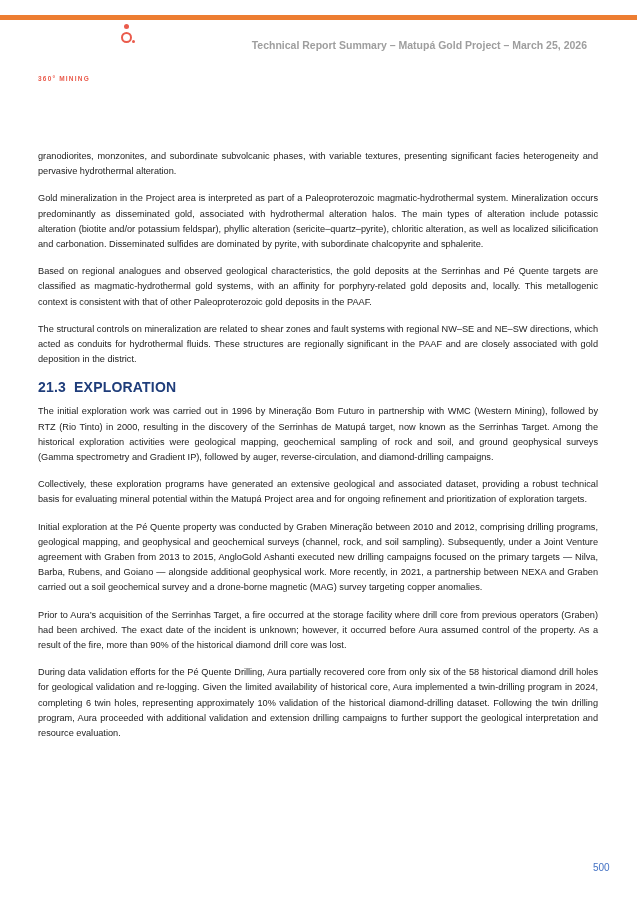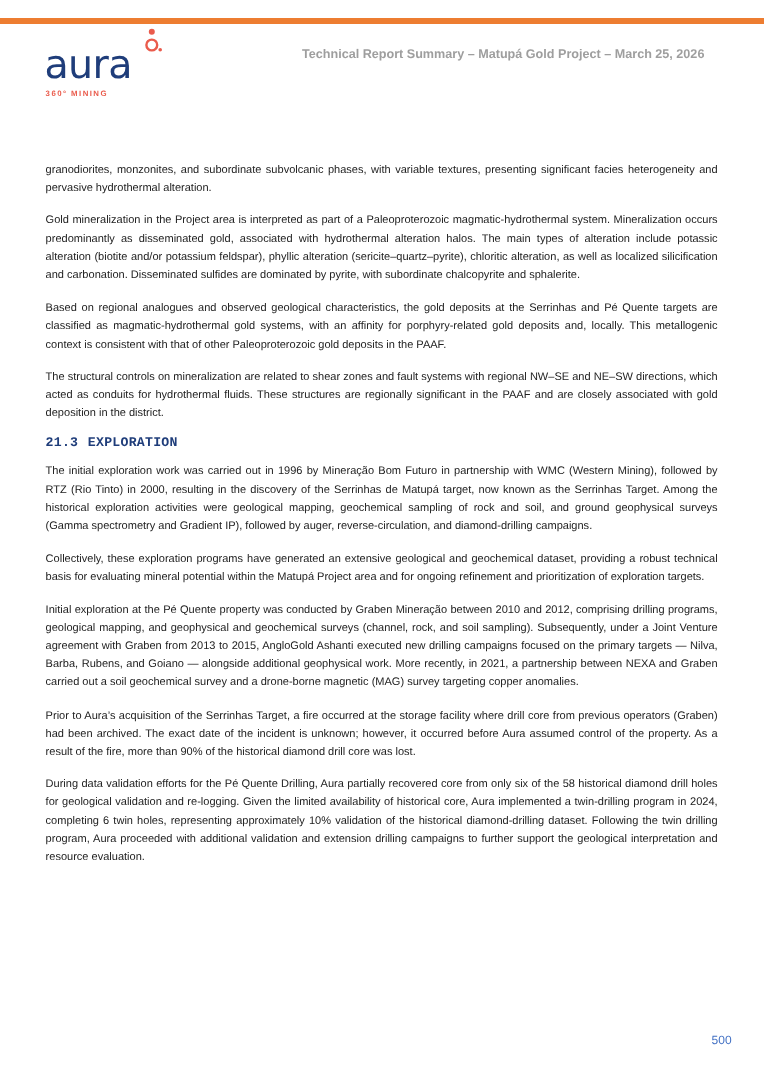--- a/index.html
+++ b/index.html
@@ -5,49 +5,48 @@
   html, body { margin:0; padding:0; background:#ffffff; }
   body { width:637px; height:900px; position:relative; overflow:hidden; font-family:"Liberation Sans", sans-serif; }
   .topbar { position:absolute; left:0; top:15px; width:637px; height:5px; background:#ed7d31; }
   .logo { position:absolute; left:37px; top:24px; width:120px; height:60px; }
   .logo-word { position:absolute; left:0; top:12px; font-family:"DejaVu Sans", sans-serif; font-size:33px; color:#1f3d7a; letter-spacing:-0.5px; line-height:36px; }
   .logo-ring { position:absolute; left:84px; top:8px; width:7px; height:7px; border:2px solid #ea5b4c; border-radius:50%; }
   .logo-dot1 { position:absolute; left:87px; top:0px; width:5px; height:5px; background:#ea5b4c; border-radius:50%; }
   .logo-dot2 { position:absolute; left:95px; top:16px; width:3px; height:3px; background:#ea5b4c; border-radius:50%; }
   .logo-tag { position:absolute; left:1px; top:51px; font-size:6.5px; letter-spacing:1.2px; color:#ea5b4c; font-weight:bold; }
   .header-title { position:absolute; right:50px; top:39px; font-size:10.5px; color:#9e9e9e; font-weight:bold;margin-left:29px; }
-  .content { position:absolute; left:38px; top:134px; width:560px; }
+  .content { position:absolute; left:38px; top:149px; width:560px; }
   p { margin:0 0 12px 0; font-size:9.2px; line-height:15.2px; color:#222; text-align:justify; }
-  h2 { margin:4px 0 9px 0; font-size:11px; color:#1f3d7a; font-weight:bold; letter-spacing:0.2px;font-family:Liberation Mono, monospace; }
+  h2 { margin:4px 0 9px 0; font-size:14px; color:#1f3d7a; font-weight:bold; letter-spacing:0.2px; }
   h2 .num { margin-right:8px; }
   .page-num { position:absolute; left:593px; top:862px; font-size:10px; color:#4472c4; }
 </style>
 </head>
 <body>
 
 <div class="topbar"></div>
 
 <div class="logo">
-  <span class="logo-word">aura</span>
   <span class="logo-dot1"></span>
   <span class="logo-ring"></span>
   <span class="logo-dot2"></span>
   <span class="logo-tag">360° MINING</span>
 </div>
 
 <div class="header-title">Technical Report Summary – Matupá Gold Project – March 25, 2026</div>
 
 <div class="content">
   <p>granodiorites, monzonites, and subordinate subvolcanic phases, with variable textures, presenting significant facies heterogeneity and pervasive hydrothermal alteration.</p>
   <p>Gold mineralization in the Project area is interpreted as part of a Paleoproterozoic magmatic-hydrothermal system. Mineralization occurs predominantly as disseminated gold, associated with hydrothermal alteration halos. The main types of alteration include potassic alteration (biotite and/or potassium feldspar), phyllic alteration (sericite–quartz–pyrite), chloritic alteration, as well as localized silicification and carbonation. Disseminated sulfides are dominated by pyrite, with subordinate chalcopyrite and sphalerite.</p>
   <p>Based on regional analogues and observed geological characteristics, the gold deposits at the Serrinhas and Pé Quente targets are classified as magmatic-hydrothermal gold systems, with an affinity for porphyry-related gold deposits and, locally. This metallogenic context is consistent with that of other Paleoproterozoic gold deposits in the PAAF.</p>
   <p>The structural controls on mineralization are related to shear zones and fault systems with regional NW–SE and NE–SW directions, which acted as conduits for hydrothermal fluids. These structures are regionally significant in the PAAF and are closely associated with gold deposition in the district.</p>
   <h2>
     <span class="num">21.3</span><span>EXPLORATION</span>
   </h2>
   <p>The initial exploration work was carried out in 1996 by Mineração Bom Futuro in partnership with WMC (Western Mining), followed by RTZ (Rio Tinto) in 2000, resulting in the discovery of the Serrinhas de Matupá target, now known as the Serrinhas Target. Among the historical exploration activities were geological mapping, geochemical sampling of rock and soil, and ground geophysical surveys (Gamma spectrometry and Gradient IP), followed by auger, reverse-circulation, and diamond-drilling campaigns.</p>
-  <p> Collectively, these exploration programs have generated an extensive geological and geochemical dataset, providing a robust technical basis for evaluating mineral potential within the Matupá Project area and for ongoing refinement and prioritization of exploration targets.</p>
+  <p> Collectively, these exploration programs have generated an extensive geological and associated dataset, providing a robust technical basis for evaluating mineral potential within the Matupá Project area and for ongoing refinement and prioritization of exploration targets.</p>
   <p>Initial exploration at the Pé Quente property was conducted by Graben Mineração between 2010 and 2012, comprising drilling programs, geological mapping, and geophysical and geochemical surveys (channel, rock, and soil sampling). Subsequently, under a Joint Venture agreement with Graben from 2013 to 2015, AngloGold Ashanti executed new drilling campaigns focused on the primary targets — Nilva, Barba, Rubens, and Goiano — alongside additional geophysical work. More recently, in 2021, a partnership between NEXA and Graben carried out a soil geochemical survey and a drone-borne magnetic (MAG) survey targeting copper anomalies.</p>
   <p>Prior to Aura’s acquisition of the Serrinhas Target, a fire occurred at the storage facility where drill core from previous operators (Graben) had been archived. The exact date of the incident is unknown; however, it occurred before Aura assumed control of the property. As a result of the fire, more than 90% of the historical diamond drill core was lost.</p>
   <p>During data validation efforts for the Pé Quente Drilling, Aura partially recovered core from only six of the 58 historical diamond drill holes for geological validation and re-logging. Given the limited availability of historical core, Aura implemented a twin-drilling program in 2024, completing 6 twin holes, representing approximately 10% validation of the historical diamond-drilling dataset. Following the twin drilling program, Aura proceeded with additional validation and extension drilling campaigns to further support the geological interpretation and resource evaluation.</p>
 </div>
 
 <div class="page-num">500</div>
 
 </body></html>

